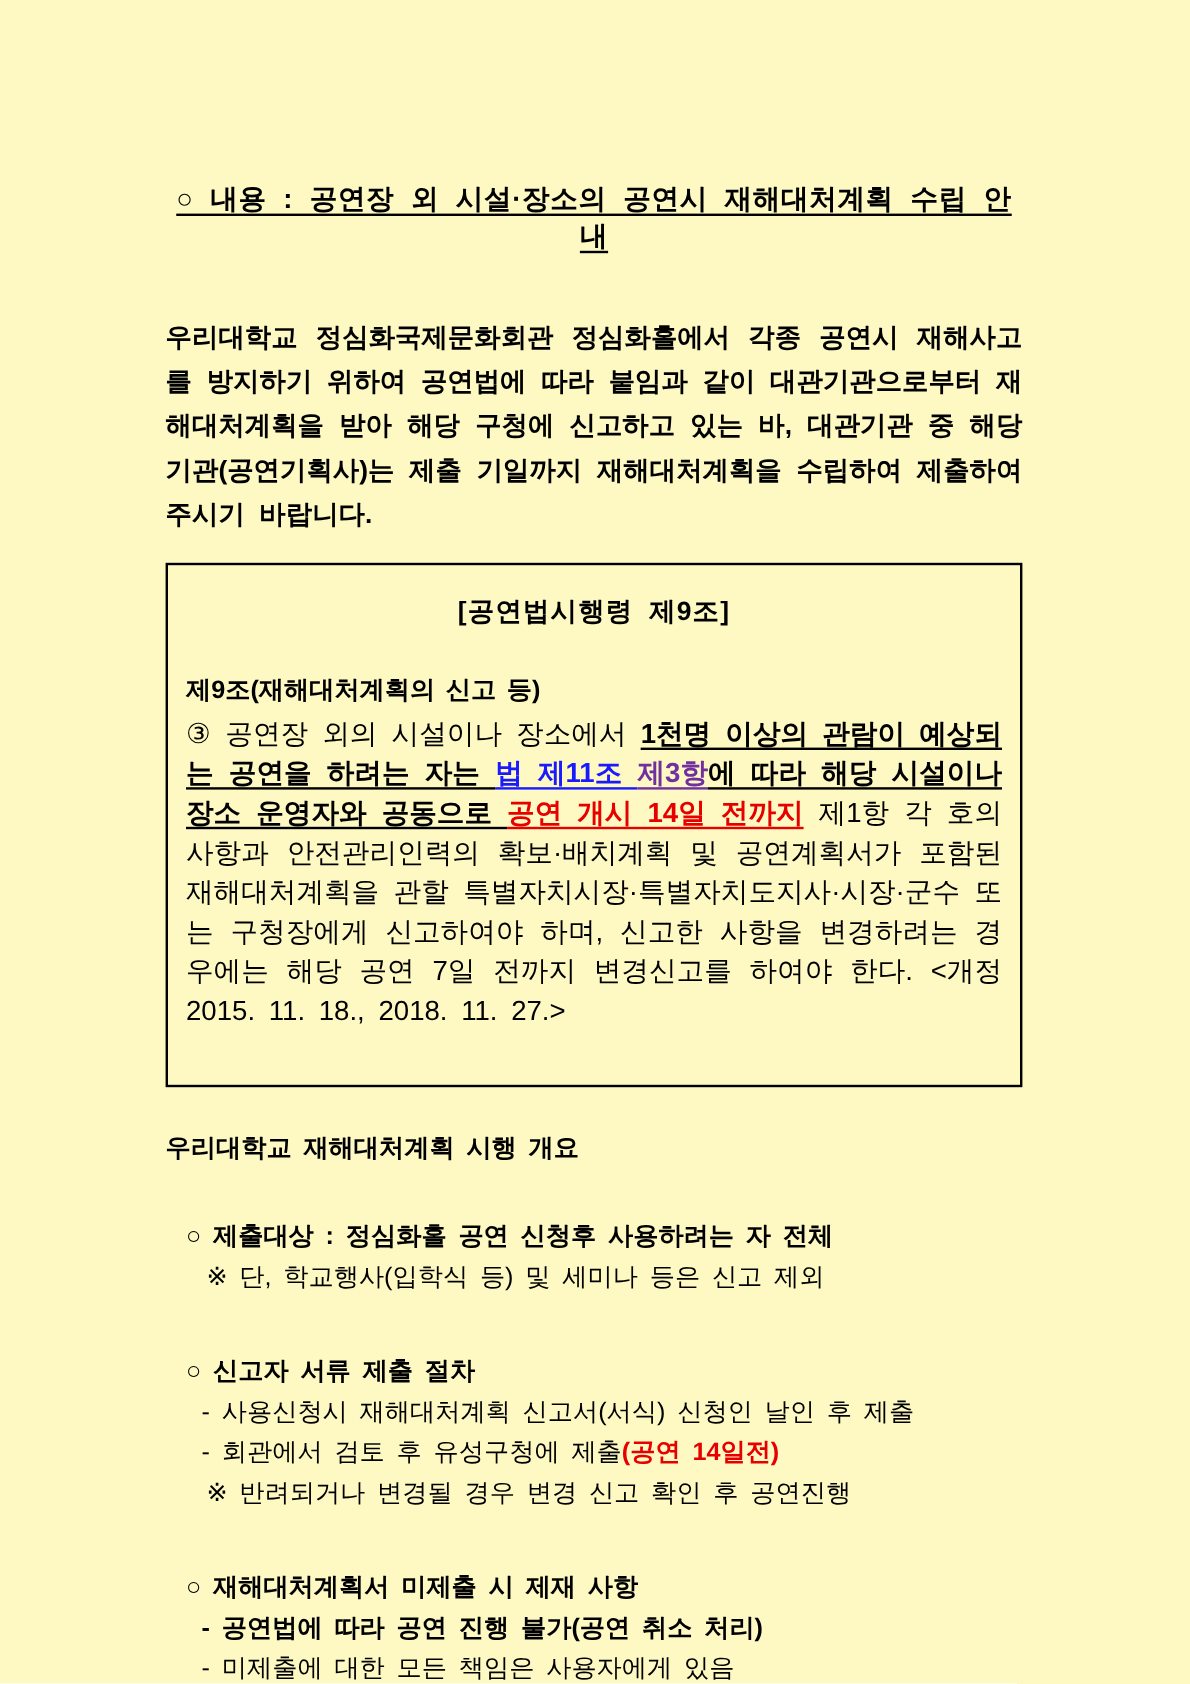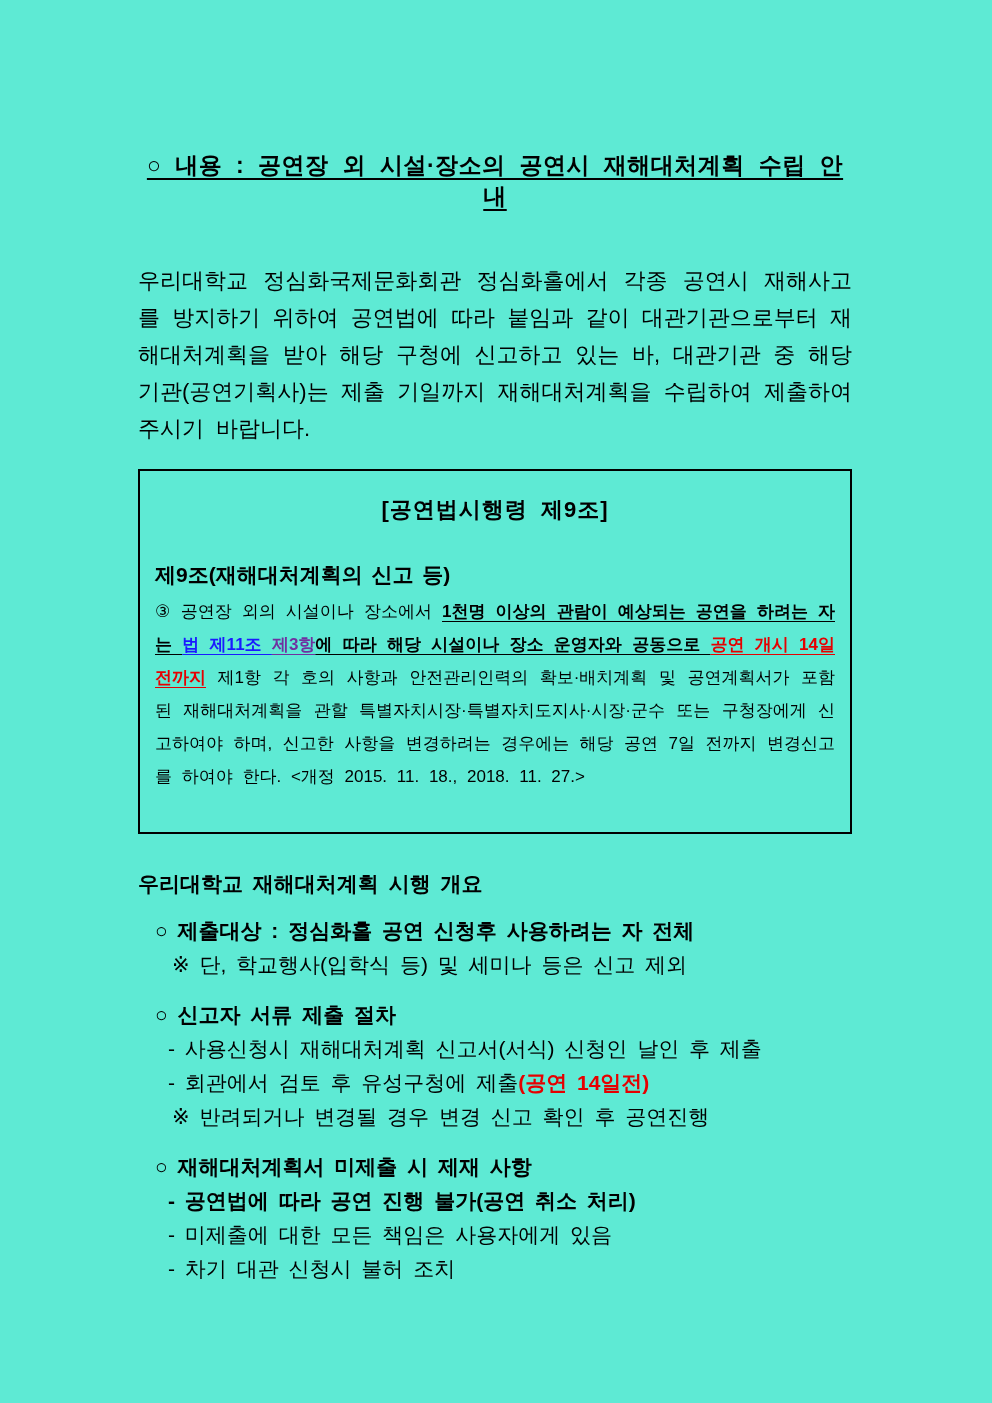--- a/index.html
+++ b/index.html
@@ -1,21 +1,21 @@
 <!DOCTYPE html>
 <html lang="ko"><head>
 <meta charset="utf-8">
 <style>
   html, body { margin: 0; padding: 0; background: #ffffff; }
   .page {
     position: relative;
     width: 992px;
     height: 1403px;
     margin: 0 auto;
-    background: #5eead4;
+    background: #fef9c3;
     box-sizing: border-box;
     padding: 150px 140px 40px 138px;
     font-family: "Liberation Sans", "DejaVu Sans", sans-serif;
     color: #000000;
     overflow: hidden;
   }
 
   .doc-title {
     font-size: 23px;
     font-weight: bold;
@@ -25,20 +25,21 @@
     text-decoration: underline;
     text-underline-offset: 5px;
   }
 
   .intro {
     margin-top: 50px;
     font-size: 22px;
     line-height: 37px;
     text-align: justify;
     word-spacing: 6px;
+    font-weight: bold;
   }
 
   .law-box {
     border: 2px solid #000000;
     padding: 24px 15px 22px 15px;
   }
   .law-box-title {
     text-align: center;
     font-weight: bold;
     font-size: 22px;
@@ -46,39 +47,39 @@
     letter-spacing: 1px;
   }
   .law-article-heading {
     margin-top: 36px;
     font-weight: bold;
     font-size: 21px;
     word-spacing: 3px;
   }
   .law-body {
     margin-top: 6px;
-    font-size: 17px;
+    font-size: 23px;
     line-height: 33px;
     text-align: justify;
     word-spacing: 5px;
   }
   .seg-bold-u   { font-weight: bold; text-decoration: underline; text-underline-offset: 4px; }
   .seg-blue     { color: #1a1aff; }
   .seg-purple   { color: #7030a0; }
   .seg-red      { color: #e60000; }
   .red-bold     { color: #e60000; font-weight: bold; }
 
   .overview-heading {
     margin-top: 36px;
     font-weight: bold;
     font-size: 21px;
     word-spacing: 4px;
   }
 
-  .sec { margin-top: 16px; font-size: 21px; line-height: 34px; }
+  .sec { margin-top: 44px; font-size: 21px; line-height: 34px; }
   .sec-title { font-weight: bold; padding-left: 17px; word-spacing: 4px; }
   .sec-item  { padding-left: 30px; word-spacing: 4px; }
   .sec-note  { padding-left: 34px; word-spacing: 4px; }
   .bold-line { font-weight: bold; }
 </style>
 </head>
 <body>
 
 <div class="page">
 

